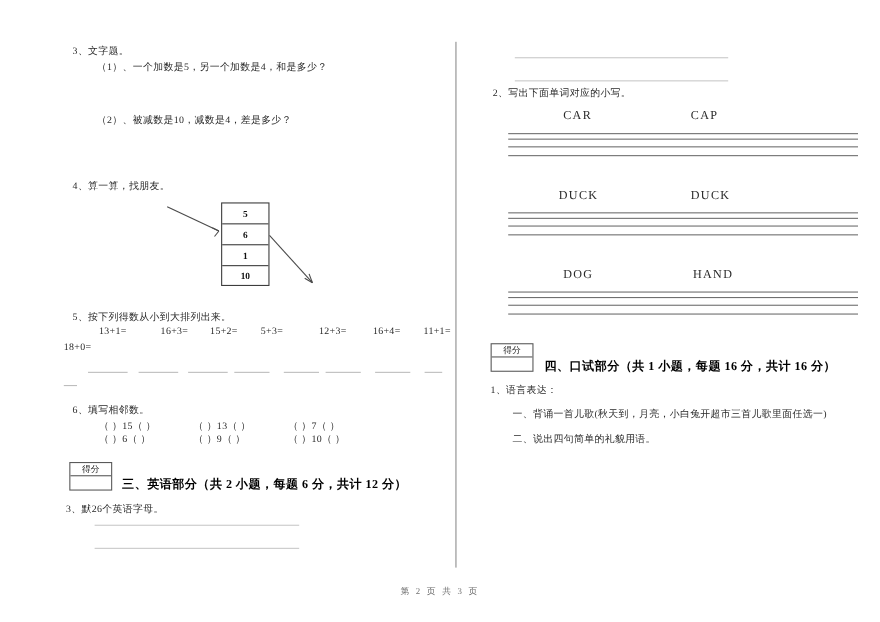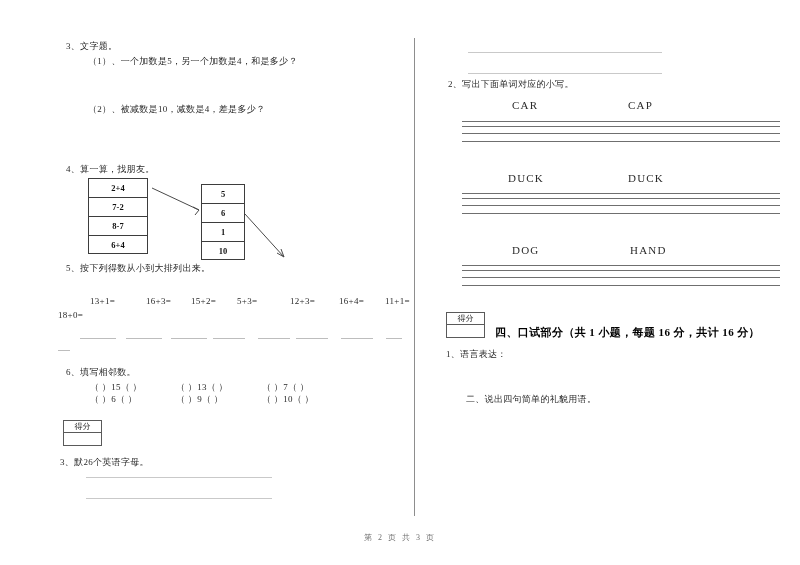--- a/index.html
+++ b/index.html
@@ -155,36 +155,30 @@
   <div class="col-divider"></div>
 
   <div class="col col-left">
 
     <div class="abs q-head" style="left:8px; top:40px;">3、文字题。</div>
     <div class="abs q-sub" style="left:30px; top:55px;">（1）、一个加数是5，另一个加数是4，和是多少？</div>
     <div class="abs q-sub" style="left:30px; top:103px;">（2）、被减数是10，减数是4，差是多少？</div>
 
     <div class="abs q-head" style="left:8px; top:163px;">4、算一算，找朋友。</div>
 
-    <div class="mbox" style="left:30px; top:178px; width:60px; height:76px;">
-      <div class="cell" style="height:19px; line-height:18px;">2+4</div>
-      <div class="cell" style="height:19px; line-height:18px;">7-2</div>
-      <div class="cell" style="height:19px; line-height:18px;">8-7</div>
-      <div class="cell" style="height:19px; line-height:18px;">6+4</div>
-    </div>
 
     <div class="mbox" style="left:143px; top:184px; width:44px; height:76px;">
       <div class="cell" style="height:19px; line-height:18px;">5</div>
       <div class="cell" style="height:19px; line-height:18px;">6</div>
       <div class="cell" style="height:19px; line-height:18px;">1</div>
       <div class="cell" style="height:19px; line-height:18px;">10</div>
     </div>
 
 
-    <div class="abs q-head" style="left:8px; top:262px;text-align:right;">5、按下列得数从小到大排列出来。</div>
+    <div class="abs q-head" style="left:8px; top:282px;text-align:right;">5、按下列得数从小到大排列出来。</div>
 
     <div class="abs q-sub" style="left:32px;  top:296px;">13+1=</div>
     <div class="abs q-sub" style="left:88px;  top:296px;">16+3=</div>
     <div class="abs q-sub" style="left:133px; top:296px;">15+2=</div>
     <div class="abs q-sub" style="left:179px; top:296px;">5+3=</div>
     <div class="abs q-sub" style="left:232px; top:296px;">12+3=</div>
     <div class="abs q-sub" style="left:281px; top:296px;">16+4=</div>
     <div class="abs q-sub" style="left:327px; top:296px;">11+1=</div>
     <div class="abs q-sub" style="left:0px;   top:310px;">18+0=</div>
 
@@ -203,20 +197,21 @@
     <div class="abs q-sub" style="left:118px; top:381px;">（  ）13（  ）</div>
     <div class="abs q-sub" style="left:204px; top:381px;">（  ）7（  ）</div>
     <div class="abs q-sub" style="left:32px;  top:393px;">（  ）6（  ）</div>
     <div class="abs q-sub" style="left:118px; top:393px;">（  ）9（  ）</div>
     <div class="abs q-sub" style="left:204px; top:393px;text-align:center;">（  ）10（  ）</div>
 
     <div class="score-box" style="left:5px; top:420px;">
       <div class="sb-head">得分</div>
       <div class="sb-cell"></div>
     </div>
+    <div class="abs section-title" style="left:53px; top:433px;">三、英语部分（共 2 小题，每题 6 分，共计 12 分）</div>
 
     <div class="abs q-sub" style="left:2px; top:456px;">3、默26个英语字母。</div>
 
     <div class="rule" style="left:28px; top:477px; width:186px;"></div>
     <div class="rule" style="left:28px; top:498px; width:186px;"></div>
   </div>
 
   <div class="col col-right">
 
     <div class="rule" style="left:20px; top:52px; width:194px;"></div>
@@ -251,20 +246,21 @@
       <div class="ln l3"></div>
     </div>
 
     <div class="score-box" style="left:-2px; top:312px;">
       <div class="sb-head">得分</div>
       <div class="sb-cell"></div>
     </div>
     <div class="abs section-title" style="left:47px; top:325px;">四、口试部分（共 1 小题，每题 16 分，共计 16 分）</div>
 
     <div class="abs q-sub" style="left:-2px; top:348px;">1、语言表达：</div>
+    <div class="abs q-sub" style="left:18px; top:370px;">一、背诵一首儿歌(秋天到，月亮，小白兔开超市三首儿歌里面任选一)</div>
     <div class="abs q-sub" style="left:18px; top:393px;">二、说出四句简单的礼貌用语。</div>
   </div>
 
   <svg class="connectors" viewBox="0 0 800 565" xmlns="http://www.w3.org/2000/svg">
     <line x1="152" y1="188" x2="199" y2="210" stroke="#4a4a4a" stroke-width="1"></line>
     <line x1="199" y1="210" x2="193" y2="207" stroke="#4a4a4a" stroke-width="1"></line>
     <line x1="199" y1="210" x2="195" y2="215" stroke="#4a4a4a" stroke-width="1"></line>
     <line x1="245" y1="214" x2="284" y2="257" stroke="#4a4a4a" stroke-width="1"></line>
     <line x1="284" y1="257" x2="277" y2="253" stroke="#4a4a4a" stroke-width="1"></line>
     <line x1="284" y1="257" x2="281" y2="249" stroke="#4a4a4a" stroke-width="1"></line>

